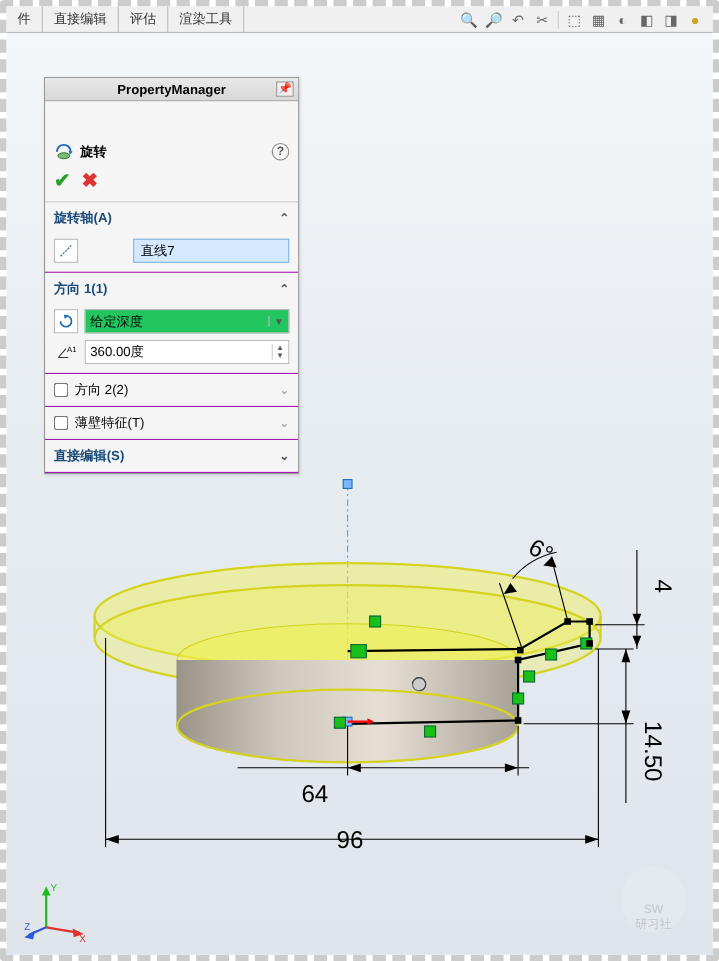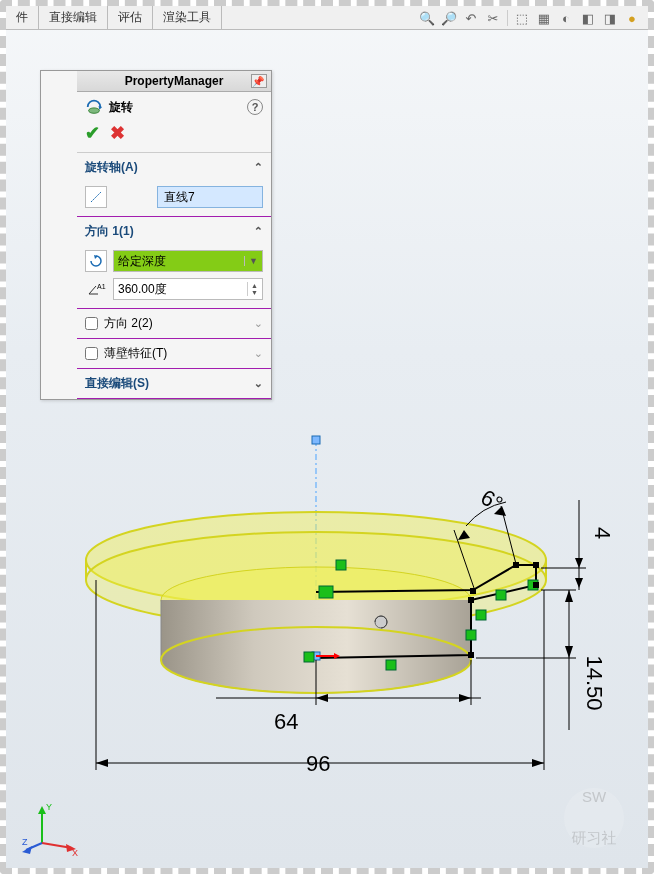--- a/index.html
+++ b/index.html
@@ -60,21 +60,20 @@
 .iconbar .sep { width: 1px; height: 16px; background: #ccc; }
 
 .pm-panel {
   position: absolute;
   top: 64px;
   left: 34px;
   width: 232px;
   background: #f5f5f5;
   border: 1px solid #999;
   box-shadow: 1px 1px 3px rgba(0,0,0,0.15);
-  padding-left: 36px;
 }
 .pm-title {
   background: linear-gradient(to bottom,#e8e8e8,#d8d8d8);
   border-bottom: 1px solid #aaa;
   text-align: center;
   font-weight: bold;
   padding: 3px 0;
   position: relative;
 }
 .pm-title .pin {
@@ -85,20 +84,21 @@
   background: #eee;
   font-size: 10px;
   display: flex; align-items: center; justify-content: center;
 }
 .pm-head {
   padding: 6px 8px 4px 8px;
   display: flex;
   align-items: center;
   gap: 6px;
   font-weight: bold;
+  margin-top: 31px;
 }
 .pm-head .revicon {
   width: 18px; height: 18px;
 }
 .pm-help {
   margin-left: auto;
   width: 16px; height: 16px;
   border: 1px solid #888;
   border-radius: 50%;
   display: flex; align-items: center; justify-content: center;
@@ -147,21 +147,21 @@
   background: #d4e8ff;
   padding: 2px 6px;
   display: flex;
   align-items: center;
   margin-left: 44px;
 }
 .dropdown {
   flex: 1;
   height: 22px;
   border: 1px solid #bbb;
-  background: #84cc16;
+  background: #22c55e;
   display: flex;
   align-items: center;
   justify-content: space-between;
   padding: 0 4px;
 }
 .dropdown .dd-btn { border-left: 1px solid #bbb; padding-left: 4px; color: #555; font-size: 9px; }
 .spin {
   flex: 1;
   height: 22px;
   border: 1px solid #bbb;
@@ -193,25 +193,25 @@
   bottom: 10px;
 }
 .watermark {
   position: absolute;
   right: 24px;
   bottom: 20px;
   width: 60px; height: 60px;
   border-radius: 50%;
   display: flex;
   align-items: center;
-  justify-content: space-between;
+  justify-content: flex-end;
   flex-direction: column;
   background: rgba(255,255,255,0.15);
   color: rgba(120,120,120,0.3);
-  font-size: 15px;
+  font-size: 11px;
 }
 
 .dimlabel { position: absolute; font-size: 22px; font-family: Arial; color: #000; }
 </style>
 </head>
 <body>
 
 <div class="stamp-border"></div>
 <div class="viewport">
 

